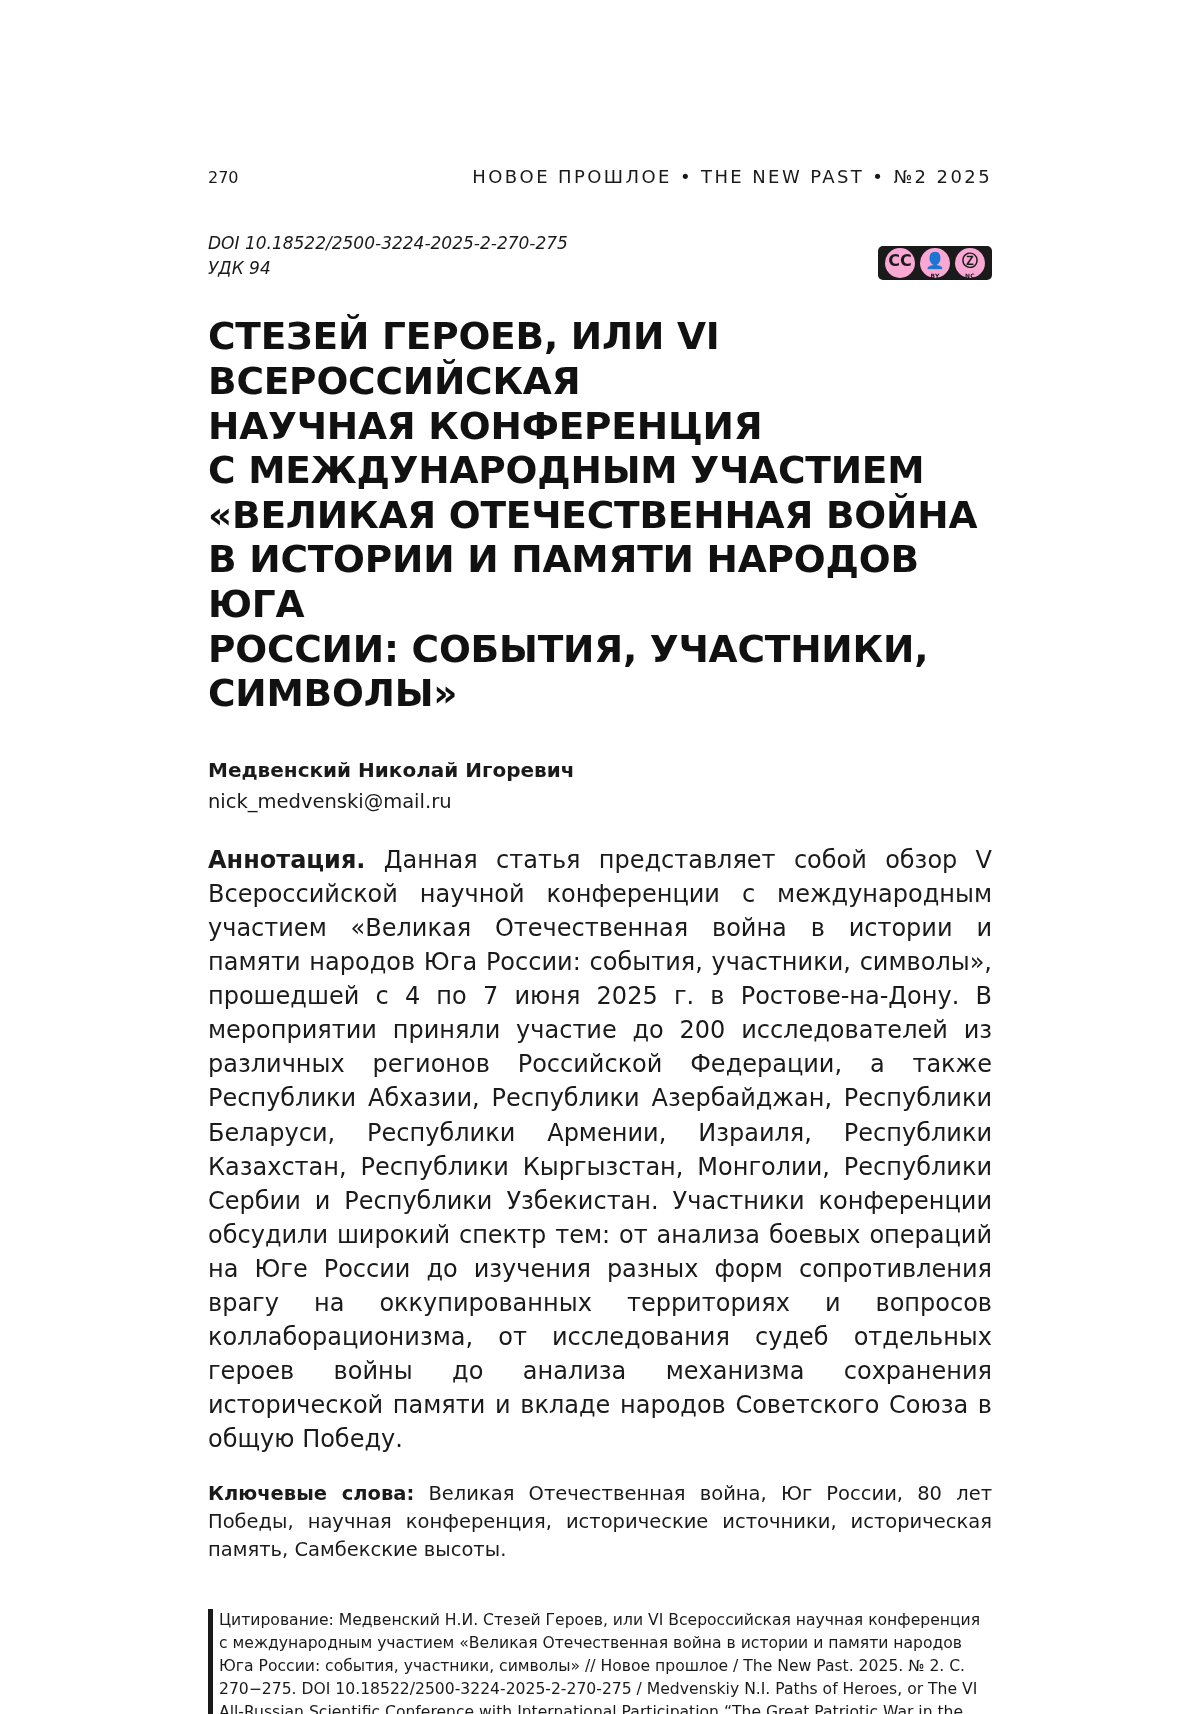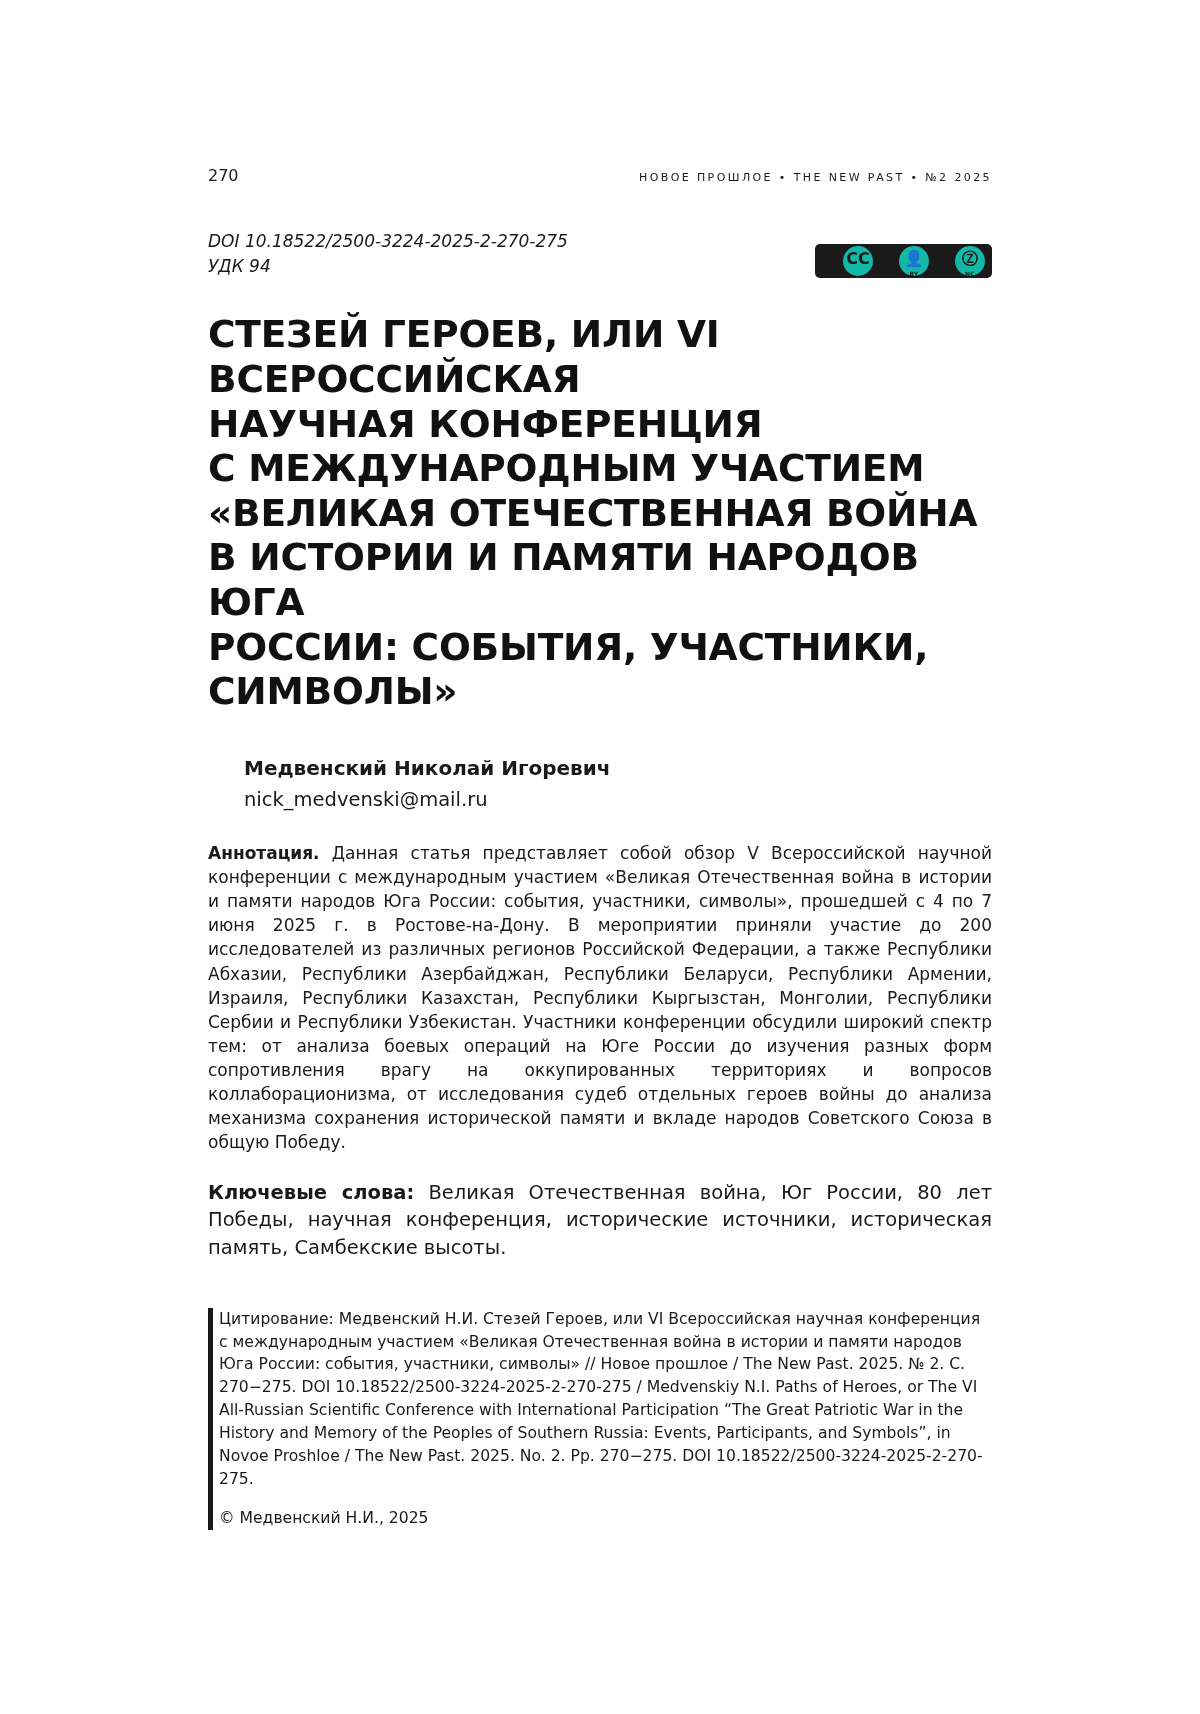--- a/index.html
+++ b/index.html
@@ -32,21 +32,21 @@
     font-size: 15px;
     letter-spacing: 0.5px;
     color: #1a1a1a;
     margin-bottom: 44px;
   }
   .running-head .folio {
     font-size: 16px;
     letter-spacing: 0;
   }
   .running-head .journal {
-    font-size: 11px;
+    font-size: 18px;
     letter-spacing: 2.4px;
     text-transform: uppercase;
     text-align: center;
   }
 
   
   .meta-row {
     display: flex;
     justify-content: space-between;
     align-items: flex-end;
@@ -64,30 +64,29 @@
     background: #1a1a1a;
     border-radius: 5px;
     padding: 5px 7px;
     gap: 5px;
     height: 34px;
     box-sizing: border-box;
   }
   .cc-circle {
     width: 30px; height: 30px;
     border-radius: 50%;
-    background: #14b8a6;
+    background: #f9a8d4;
     color: #1a1a1a;
     display: flex;
     align-items: center;
     justify-content: center;
     font-size: 17px;
     font-weight: bold;
     font-family: "DejaVu Sans", sans-serif;
     position: relative;
-    margin-left: 21px;
   }
   .cc-circle.small { width: 30px; height: 30px; }
   .cc-sub {
     position: absolute;
     bottom: -1px;
     left: 0; right: 0;
     text-align: center;
     font-size: 6px;
     letter-spacing: 0.3px;
     font-weight: bold;
@@ -100,36 +99,36 @@
     line-height: 1.19;
     font-weight: bold;
     letter-spacing: -0.2px;
     margin: 0 0 42px 0;
     text-transform: uppercase;
     color: #111111;
   }
   h1.title .ln { display: block; }
 
   
-  .author-block { margin-bottom: 30px; margin-left: 36px; }
+  .author-block { margin-bottom: 30px; }
   .author-name {
     font-size: 20px;
     font-weight: bold;
     margin-bottom: 8px;
   }
   .affiliation {
     font-size: 19.5px;
     line-height: 1.35;
   }
   .affiliation .ln { display: block; }
   .email { font-size: 19.5px; }
 
   
   .abstract {
-    font-size: 17px;
+    font-size: 24px;
     line-height: 1.42;
     text-align: justify;
     margin-bottom: 24px;
   }
   .abstract b, .keywords b { font-weight: bold; }
   .keywords {
     font-size: 19.5px;
     line-height: 1.42;
     text-align: justify;
     margin-bottom: 46px;

